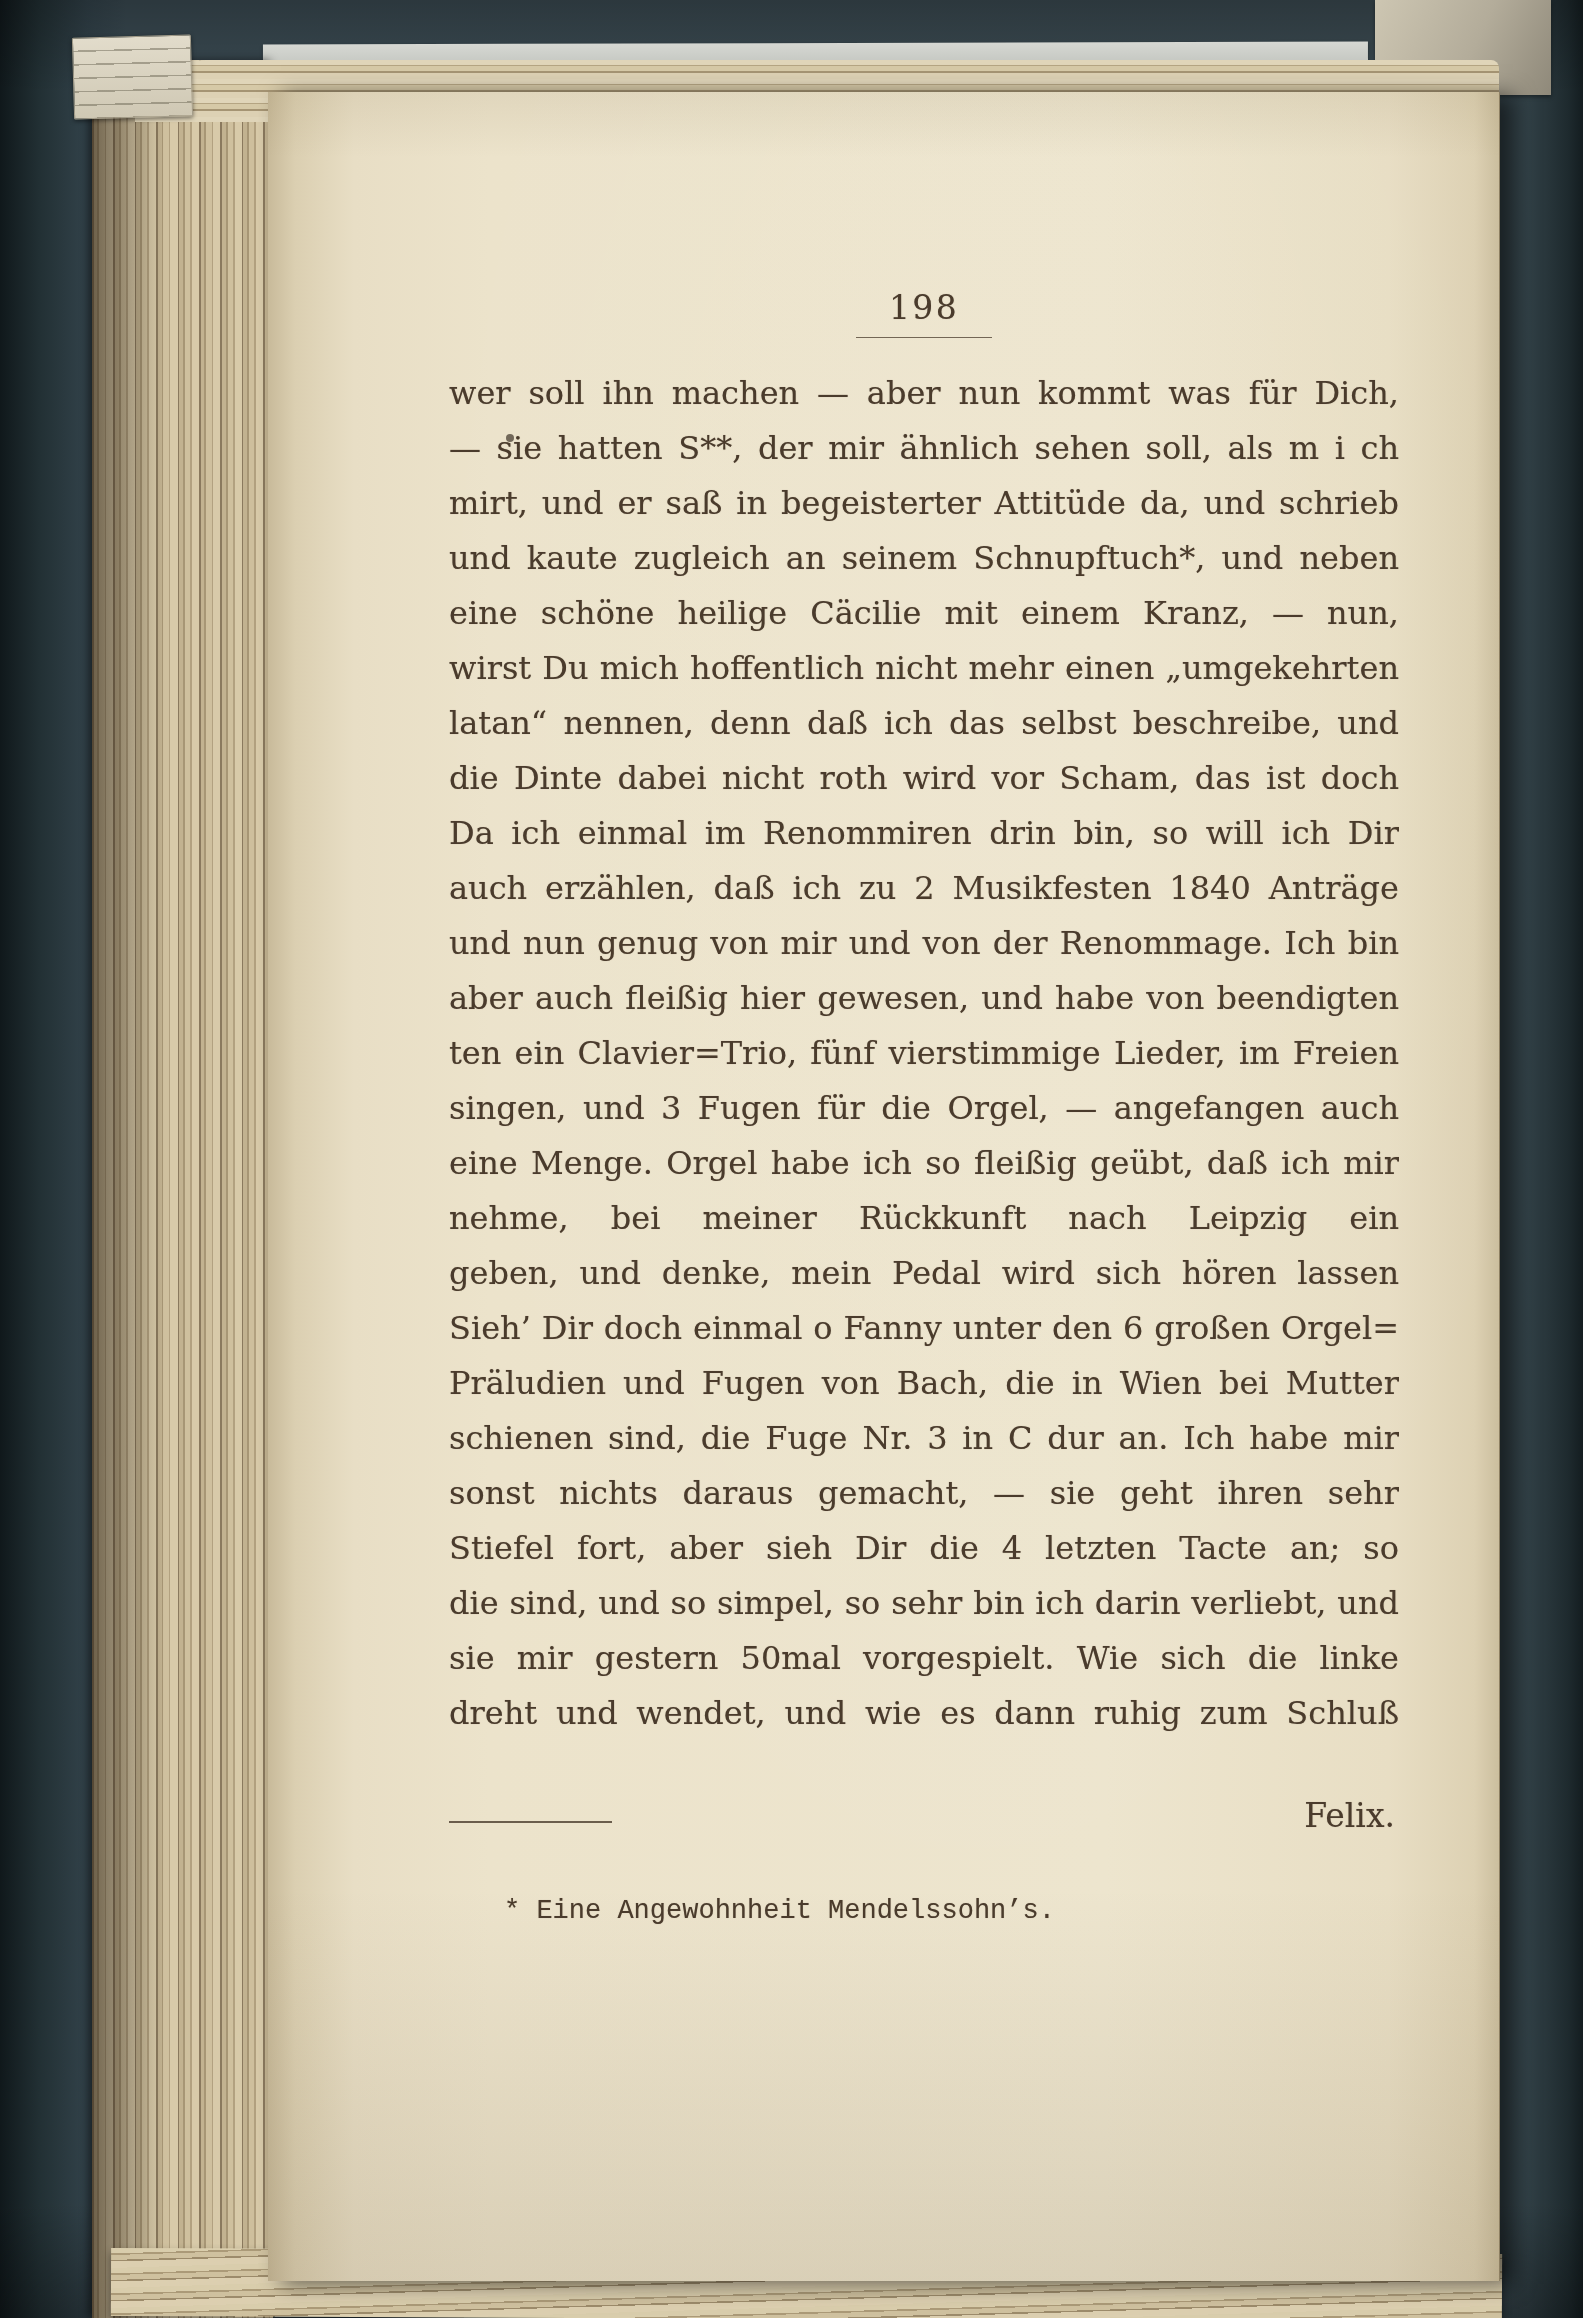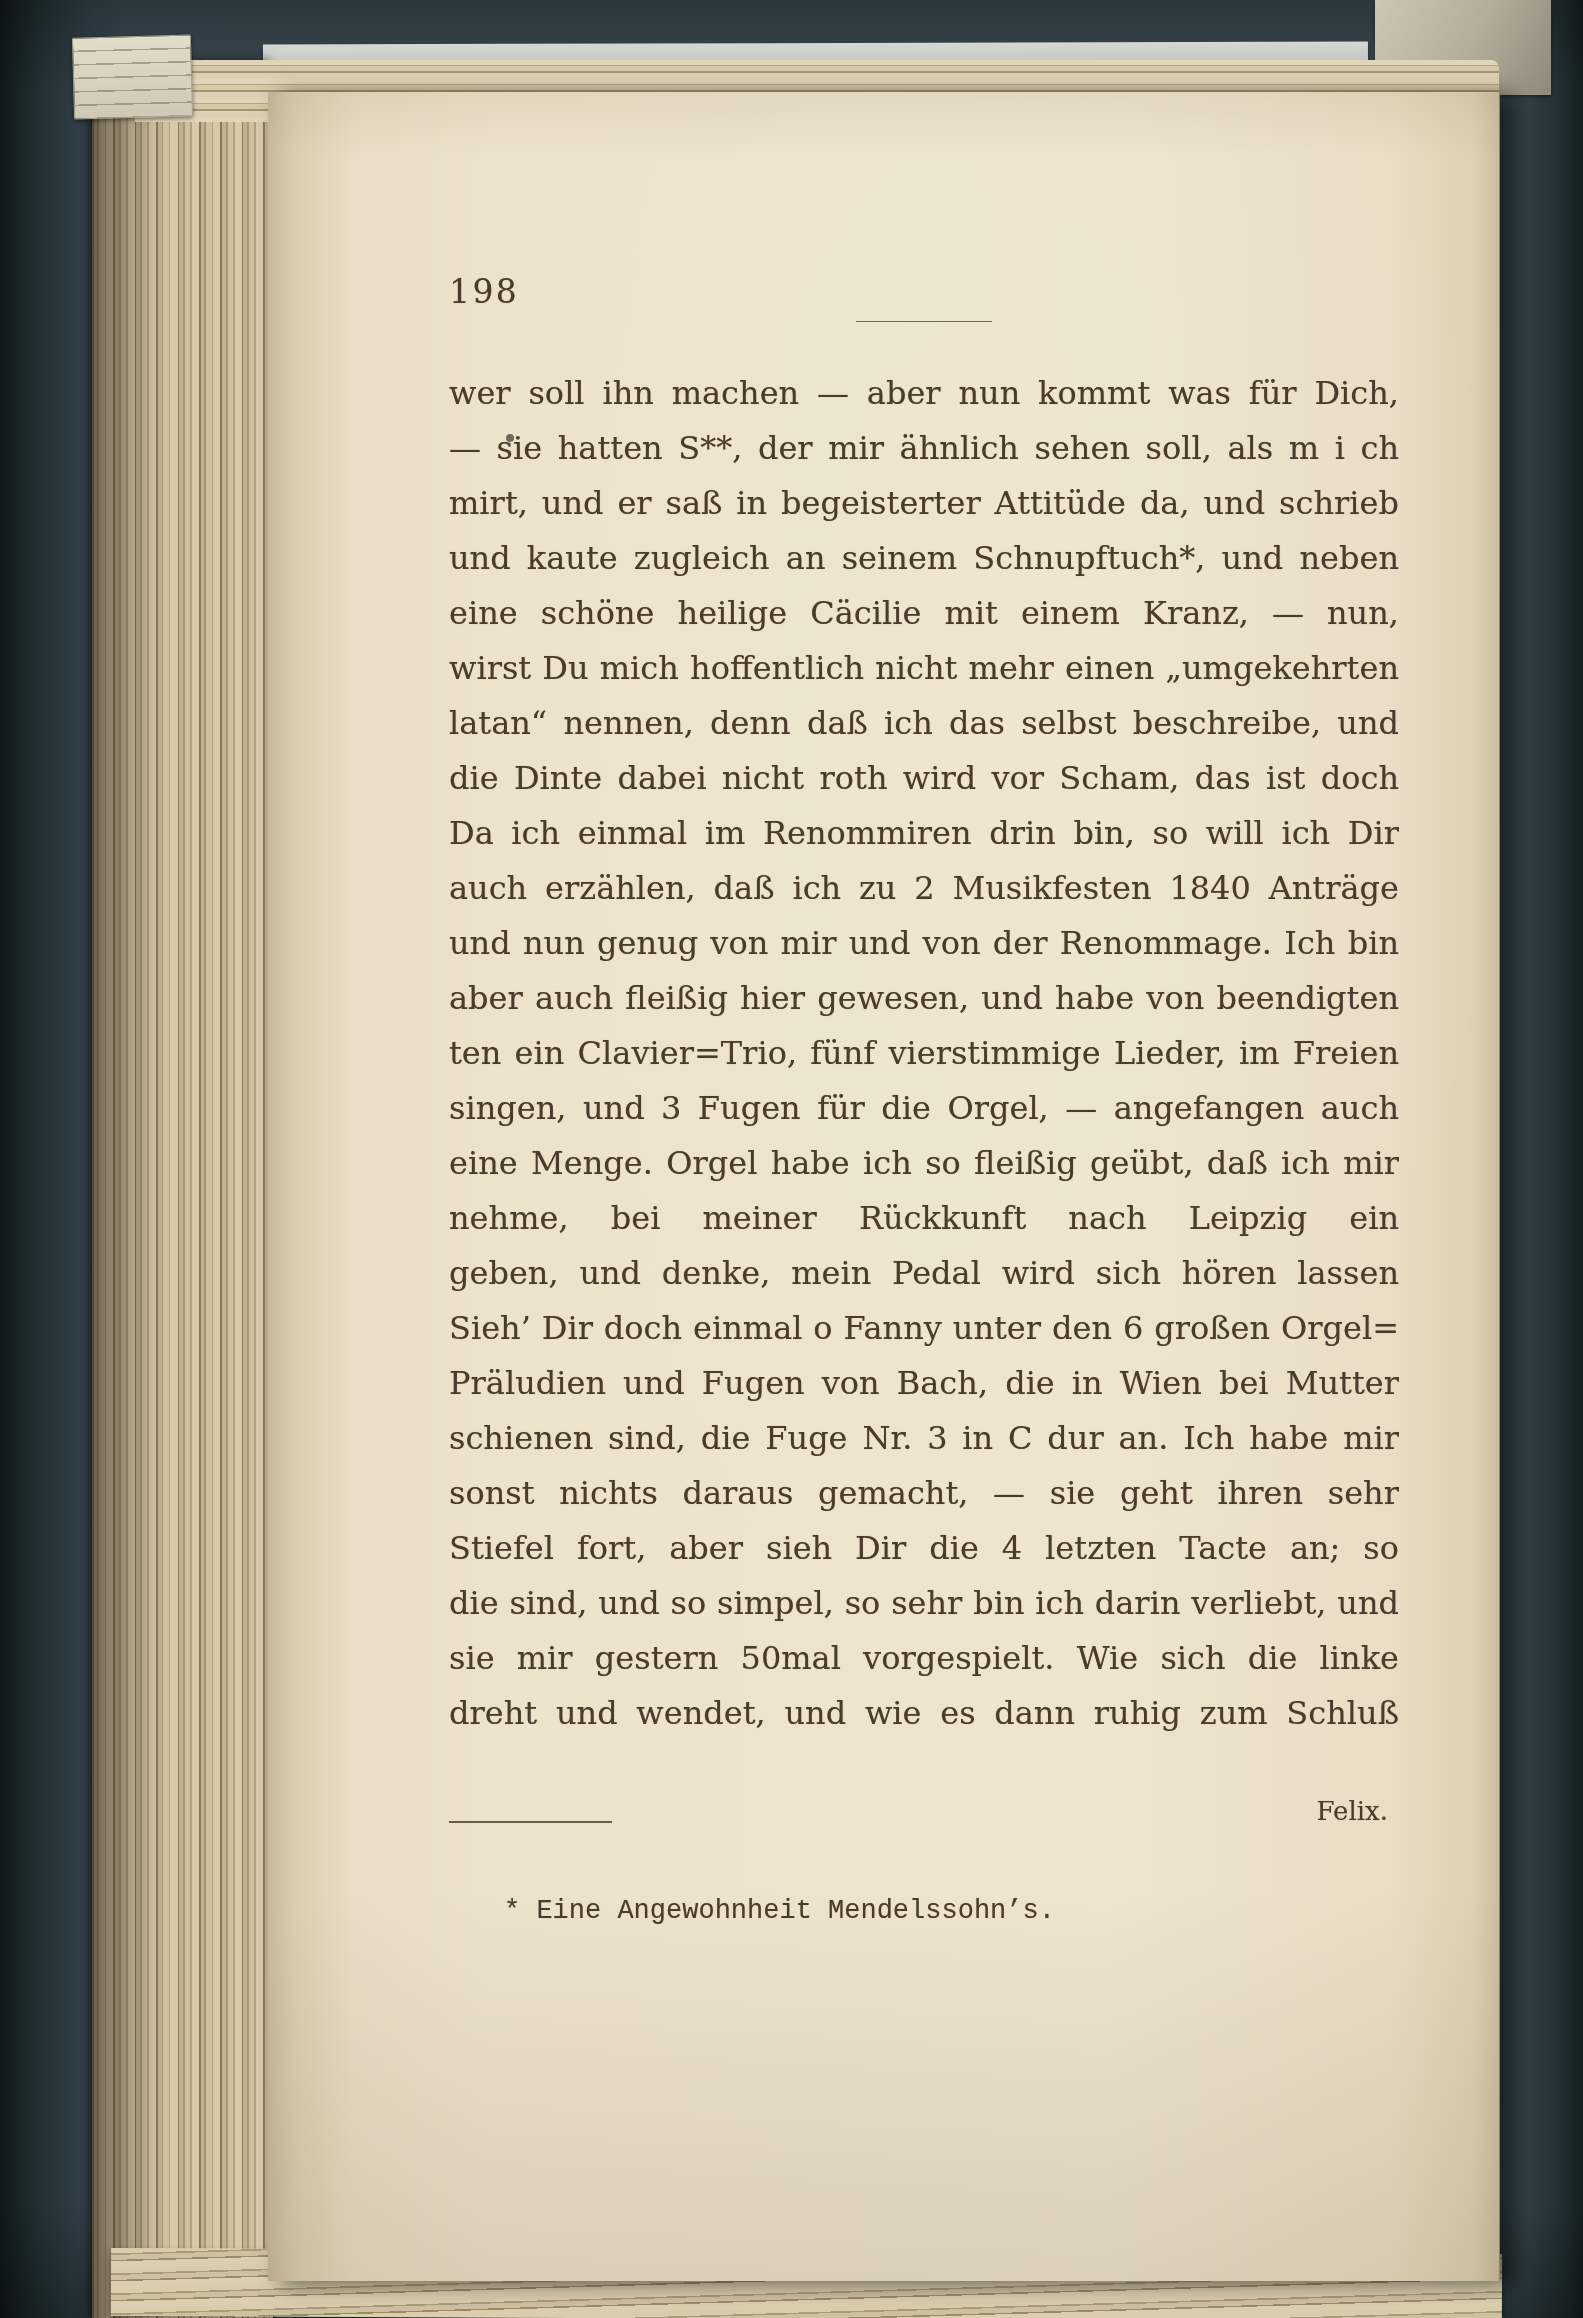--- a/index.html
+++ b/index.html
@@ -72,35 +72,35 @@
       radial-gradient(ellipse at 58% 28%, rgba(255,255,252,.06) 0%, rgba(0,0,0,0) 62%),
       linear-gradient(90deg, #c8ba9a 0%, #dbcfb1 2.2%, #e8dec5 7%, #ece3cb 18%,
                              #ede5ce 68%, #e8dec4 91%, #ddd1b3 98%, #cbbe9e 100%);
     border-right:1.6px solid #8d7f62;
     box-shadow:12.7px 3.2px 20.6px rgba(0,0,0,.55);
     color:var(--ink, #4a3b2c);
   }
 
   .content { position:absolute; left:181px; top:0; width:950px; height:100%; }
 
-  .pagenum-wrap { position:absolute; top:180px; left:0; width:100%; text-align:left; }
+  .pagenum-wrap { position:absolute; top:196px; left:0; width:100%; text-align:center; }
   .pagenum { font-size:33px; letter-spacing:2.4px; color:var(--ink, #4a3b2c);
              text-shadow:0 0 0.8px rgba(74,59,44,.45); }
   .pagenum-rule { width:136px; height:1.6px; margin:9.5px auto 0;
                   background:rgba(74,59,44,.75); }
 
   .body-text { position:absolute; top:274px; left:0; width:950px;
     font-size:32px; color:var(--ink, #4a3b2c);
     text-shadow:0 0 0.8px rgba(74,59,44,.4);
   }
   .textline { height:55px; line-height:55px; white-space:normal;
     text-align:justify; text-align-last:justify; overflow:hidden; }
   .textline.lastline { text-align-last:left; }
 
-  .signature { position:absolute; top:1704px; right:11px; font-size:26px;
+  .signature { position:absolute; top:1704px; right:4px; font-size:33px;
     color:var(--ink, #4a3b2c); text-shadow:0 0 0.8px rgba(74,59,44,.4); }
 
   .foot-rule { position:absolute; top:1729px; left:0; width:163px; height:2.4px;
     background:rgba(74,59,44,.8); }
 
   .footnote { position:absolute; top:1804px; left:55px; font-size:27px;
     color:var(--ink, #4a3b2c); text-shadow:0 0 0.8px rgba(74,59,44,.35);font-family:Liberation Mono, monospace; }
 
   .ink-dot { position:absolute; left:57px; top:342px; width:8px; height:8px;
     border-radius:50%; background:#4a3f33; opacity:.75; }

